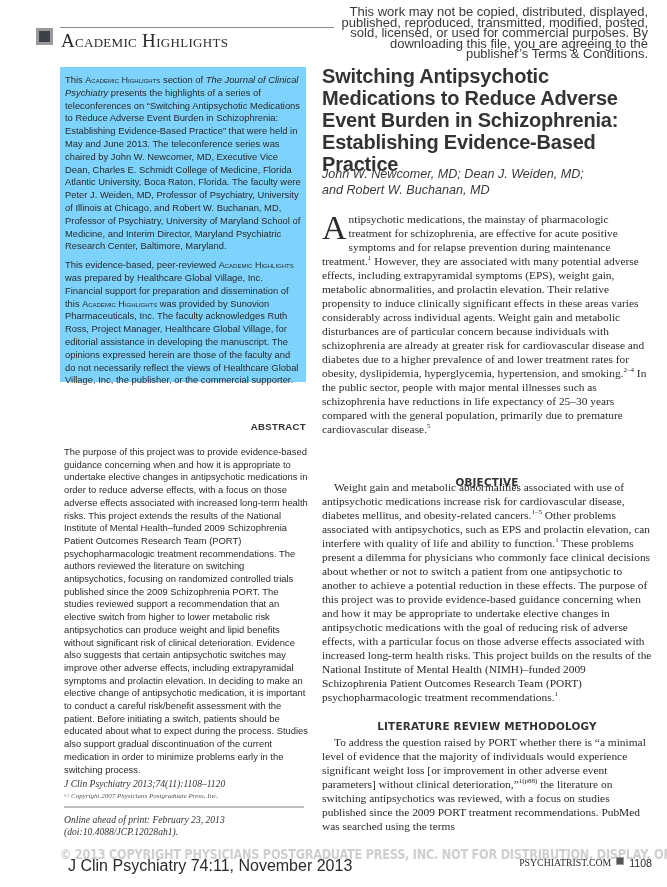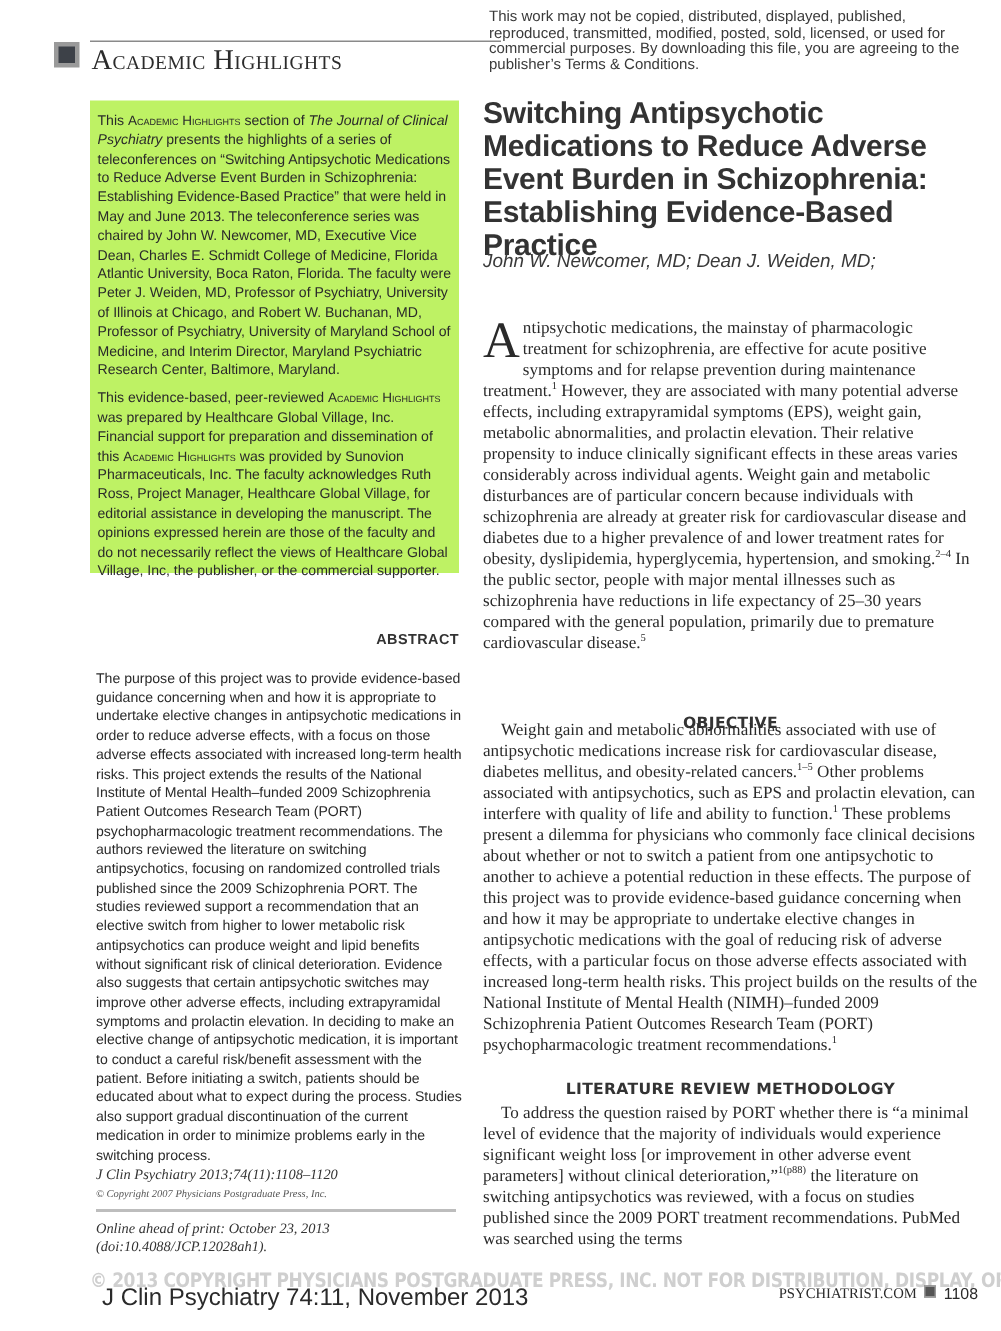--- a/index.html
+++ b/index.html
@@ -4,24 +4,24 @@
 <style>
   html, body { margin: 0; padding: 0; background: #ffffff; }
   body { width: 667px; height: 887px; position: relative; overflow: hidden; color: #231f20; }
 
   
   #hdr-box { position: absolute; left: 36px; top: 28px; width: 17px; height: 17px; background: #9a9a9a; }
   #hdr-box::after { content: ""; position: absolute; left: 3px; top: 3px; width: 11px; height: 11px; background: #3d4148; }
   #hdr-rule { position: absolute; left: 60px; top: 27px; width: 274px; height: 1px; background: #8a8a8a; }
   #hdr-title { position: absolute; left: 61px; top: 30px; font-family: "Liberation Serif", serif; font-size: 19px; font-variant: small-caps; letter-spacing: 0.3px; color: #2b2b2b; }
 
-  #copynote { position: absolute; left: 326px; top: 7px; width: 322px; font-family: "Liberation Sans", sans-serif; font-size: 10px; line-height: 10.6px; text-align: left; color: #3a3a3a; }
+  #copynote { position: absolute; left: 326px; top: 7px; width: 322px; font-family: "Liberation Sans", sans-serif; font-size: 13px; line-height: 10.6px; text-align: right; color: #3a3a3a; }
 
   
-  #infobox { position: absolute; left: 60px; top: 67px; width: 246px; height: 315px; background: #bef264; padding: 7px 5px 6px 5px; box-sizing: border-box; }
+  #infobox { position: absolute; left: 60px; top: 67px; width: 246px; height: 315px; background: #7dd3fc; padding: 7px 5px 6px 5px; box-sizing: border-box; }
   .info-p { font-family: "Liberation Sans", sans-serif; font-size: 9.4px; line-height: 12.8px; color: #2a2a2a; margin: 0 0 6px 0; }
   .sc { font-variant: small-caps; font-size: 9px; }
   .it { font-style: italic; }
 
   
   #abs-head { position: absolute; left: 60px; top: 421px; width: 246px; text-align: right; font-family: "Liberation Sans", sans-serif; font-weight: bold; font-size: 9.6px; letter-spacing: 0.3px; color: #333; }
   #abs-body { position: absolute; left: 64px; top: 446px; width: 244px; font-family: "Liberation Sans", sans-serif; font-size: 9.4px; line-height: 12.7px; color: #2a2a2a; }
   #abs-cite { position: absolute; left: 64px; top: 778px; font-family: "Liberation Serif", serif; font-style: italic; font-size: 9.6px; color: #333; }
   #abs-copy { position: absolute; left: 64px; top: 792px; font-family: "Liberation Serif", serif; font-style: italic; font-size: 7px; color: #555; }
   #abs-rule { position: absolute; left: 64px; top: 806px; width: 240px; height: 2px; background: #bdbdbd; }
@@ -60,27 +60,28 @@
   <p class="info-p"><span>This </span><span class="sc">Academic Highlights</span><span> section of </span><span class="it">The Journal of Clinical Psychiatry</span><span> presents the highlights of a series of teleconferences on “Switching Antipsychotic Medications to Reduce Adverse Event Burden in Schizophrenia: Establishing Evidence-Based Practice” that were held in May and June 2013. The teleconference series was chaired by John W. Newcomer, MD, Executive Vice Dean, Charles E. Schmidt College of Medicine, Florida Atlantic University, Boca Raton, Florida. The faculty were Peter J. Weiden, MD, Professor of Psychiatry, University of Illinois at Chicago, and Robert W. Buchanan, MD, Professor of Psychiatry, University of Maryland School of Medicine, and Interim Director, Maryland Psychiatric Research Center, Baltimore, Maryland.</span></p>
   <p class="info-p"><span>This evidence-based, peer-reviewed </span><span class="sc">Academic Highlights</span><span> was prepared by Healthcare Global Village, Inc. Financial support for preparation and dissemination of this </span><span class="sc">Academic Highlights</span><span> was provided by Sunovion Pharmaceuticals, Inc. The faculty acknowledges Ruth Ross, Project Manager, Healthcare Global Village, for editorial assistance in developing the manuscript. The opinions expressed herein are those of the faculty and do not necessarily reflect the views of Healthcare Global Village, Inc, the publisher, or the commercial supporter.</span></p>
 </div>
 
 <div id="abs-head">ABSTRACT</div>
 <div id="abs-body">The purpose of this project was to provide evidence-based guidance concerning when and how it is appropriate to undertake elective changes in antipsychotic medications in order to reduce adverse effects, with a focus on those adverse effects associated with increased long-term health risks. This project extends the results of the National Institute of Mental Health–funded 2009 Schizophrenia Patient Outcomes Research Team (PORT) psychopharmacologic treatment recommendations. The authors reviewed the literature on switching antipsychotics, focusing on randomized controlled trials published since the 2009 Schizophrenia PORT. The studies reviewed support a recommendation that an elective switch from higher to lower metabolic risk antipsychotics can produce weight and lipid benefits without significant risk of clinical deterioration. Evidence also suggests that certain antipsychotic switches may improve other adverse effects, including extrapyramidal symptoms and prolactin elevation. In deciding to make an elective change of antipsychotic medication, it is important to conduct a careful risk/benefit assessment with the patient. Before initiating a switch, patients should be educated about what to expect during the process. Studies also support gradual discontinuation of the current medication in order to minimize problems early in the switching process.</div>
 <div id="abs-cite">J Clin Psychiatry 2013;74(11):1108–1120</div>
 <div id="abs-copy">© Copyright 2007 Physicians Postgraduate Press, Inc.</div>
 <div id="abs-rule"></div>
 <div id="online">
-  <div>Online ahead of print: October 23, 2013</div>
+  <div>Online ahead of print: February 23, 2013</div>
   <div>(doi:10.4088/JCP.12028ah1).</div>
 </div>
 
 <div id="title">Switching Antipsychotic Medications to Reduce Adverse Event Burden in Schizophrenia: Establishing Evidence-Based Practice</div>
 <div id="authors">
   <div>John W. Newcomer, MD; Dean J. Weiden, MD;</div>
+  <div>and Robert W. Buchanan, MD</div>
 </div>
 
 <div id="intro" class="body-text"><span id="dropcap">A</span><span>ntipsychotic medications, the mainstay of pharmacologic treatment for schizophrenia, are effective for acute positive symptoms and for relapse prevention during maintenance treatment.</span><sup>1</sup><span> However, they are associated with many potential adverse effects, including extrapyramidal symptoms (EPS), weight gain, metabolic abnormalities, and prolactin elevation. Their relative propensity to induce clinically significant effects in these areas varies considerably across individual agents. Weight gain and metabolic disturbances are of particular concern because individuals with schizophrenia are already at greater risk for cardiovascular disease and diabetes due to a higher prevalence of and lower treatment rates for obesity, dyslipidemia, hyperglycemia, hypertension, and smoking.</span><sup>2–4</sup><span> In the public sector, people with major mental illnesses such as schizophrenia have reductions in life expectancy of 25–30 years compared with the general population, primarily due to premature cardiovascular disease.</span><sup>5</sup></div>
 
 <div id="obj-head" class="sect-head">OBJECTIVE</div>
 <div id="obj-body" class="body-text"><span>Weight gain and metabolic abnormalities associated with use of antipsychotic medications increase risk for cardiovascular disease, diabetes mellitus, and obesity-related cancers.</span><sup>1–5</sup><span> Other problems associated with antipsychotics, such as EPS and prolactin elevation, can interfere with quality of life and ability to function.</span><sup>1</sup><span> These problems present a dilemma for physicians who commonly face clinical decisions about whether or not to switch a patient from one antipsychotic to another to achieve a potential reduction in these effects. The purpose of this project was to provide evidence-based guidance concerning when and how it may be appropriate to undertake elective changes in antipsychotic medications with the goal of reducing risk of adverse effects, with a particular focus on those adverse effects associated with increased long-term health risks. This project builds on the results of the National Institute of Mental Health (NIMH)–funded 2009 Schizophrenia Patient Outcomes Research Team (PORT) psychopharmacologic treatment recommendations.</span><sup>1</sup></div>
 
 <div id="lit-head" class="sect-head">LITERATURE REVIEW METHODOLOGY</div>
 <div id="lit-body" class="body-text"><span>To address the question raised by PORT whether there is “a minimal level of evidence that the majority of individuals would experience significant weight loss [or improvement in other adverse event parameters] without clinical deterioration,”</span><sup>1(p88)</sup><span> the literature on switching antipsychotics was reviewed, with a focus on studies published since the 2009 PORT treatment recommendations. PubMed was searched using the terms</span></div>
 

